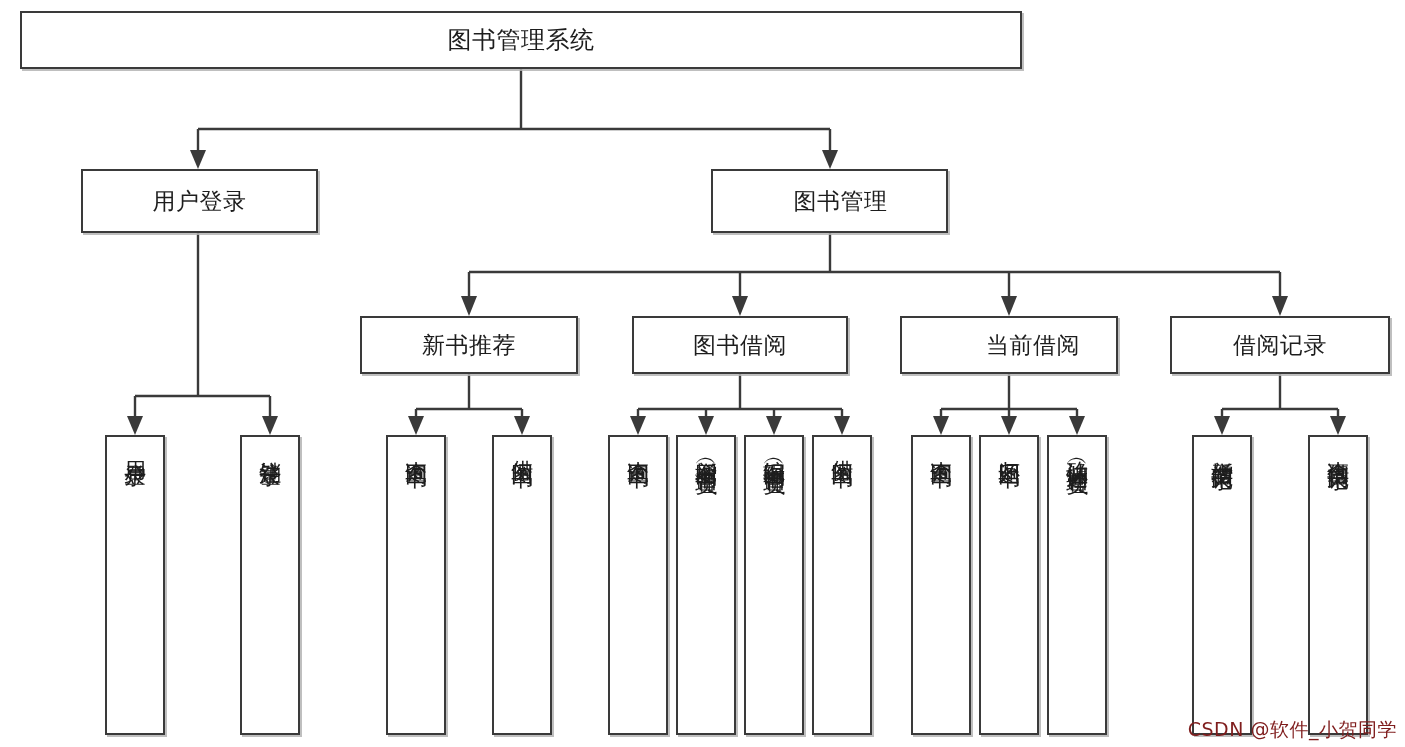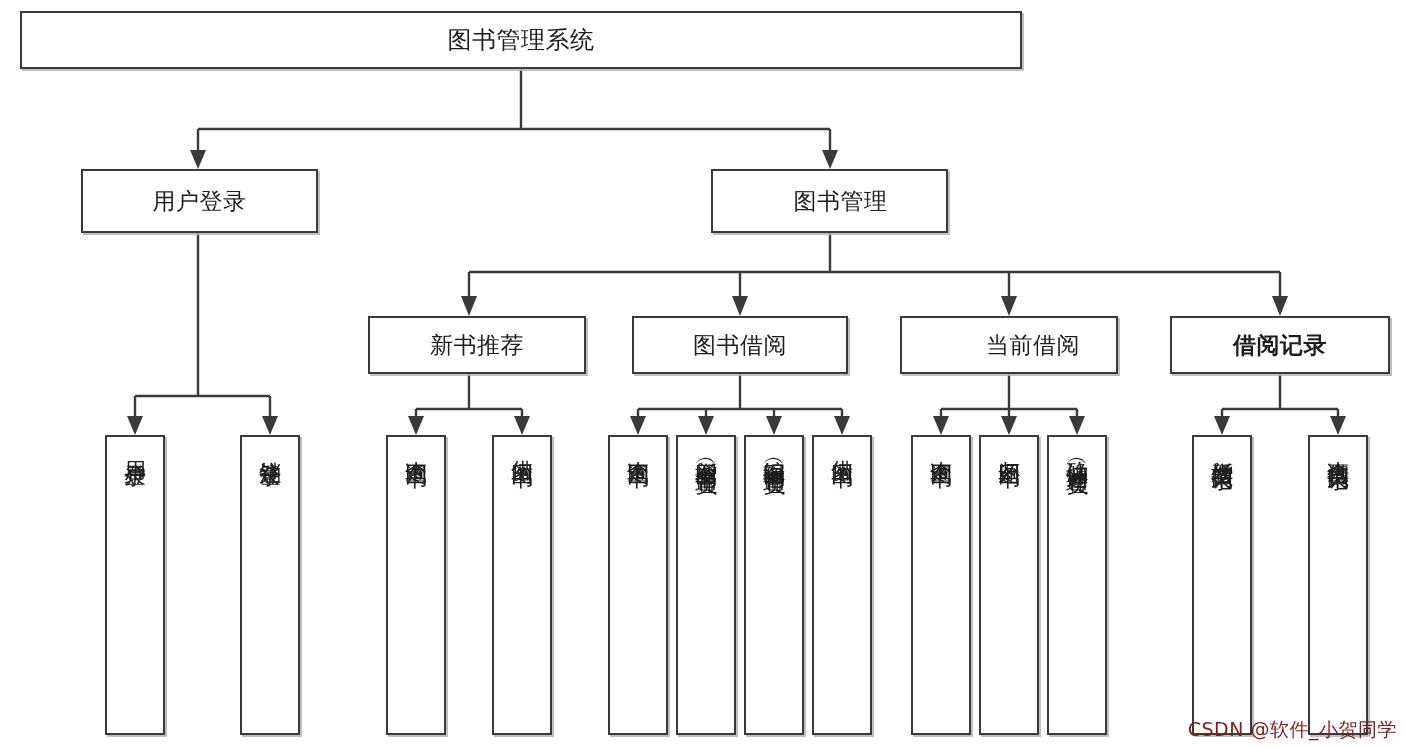--- a/index.html
+++ b/index.html
@@ -174,30 +174,30 @@
     <span class="label">图书管理系统</span>
   </div>
 
   <div class="node h" style="left:81px; top:169px; width:237px; height:64px;">
     <span class="label">用户登录</span>
   </div>
   <div class="node h" style="left:711px; top:169px; width:237px; height:64px;padding-left:22px;">
     <span class="label">图书管理</span>
   </div>
 
-  <div class="node h" style="left:360px; top:316px; width:218px; height:58px;margin-left:8px;">
+  <div class="node h" style="left:360px; top:316px; width:218px; height:58px;">
     <span class="label">新书推荐</span>
   </div>
   <div class="node h" style="left:632px; top:316px; width:216px; height:58px;">
     <span class="label">图书借阅</span>
   </div>
   <div class="node h" style="left:900px; top:316px; width:218px; height:58px;padding-left:48px;">
     <span class="label">当前借阅</span>
   </div>
-  <div class="node h" style="left:1170px; top:316px; width:220px; height:58px;font-weight:bold;">
+  <div class="node h" style="left:1170px; top:316px; width:220px; height:58px;">
     <span class="label">借阅记录</span>
   </div>
 
   <div class="node v" style="left:105px; top:435px; width:60px; height:300px;">
     <span class="label">用户登录</span>
   </div>
   <div class="node v" style="left:240px; top:435px; width:60px; height:300px;">
     <span class="label">注销登录</span>
   </div>
 

